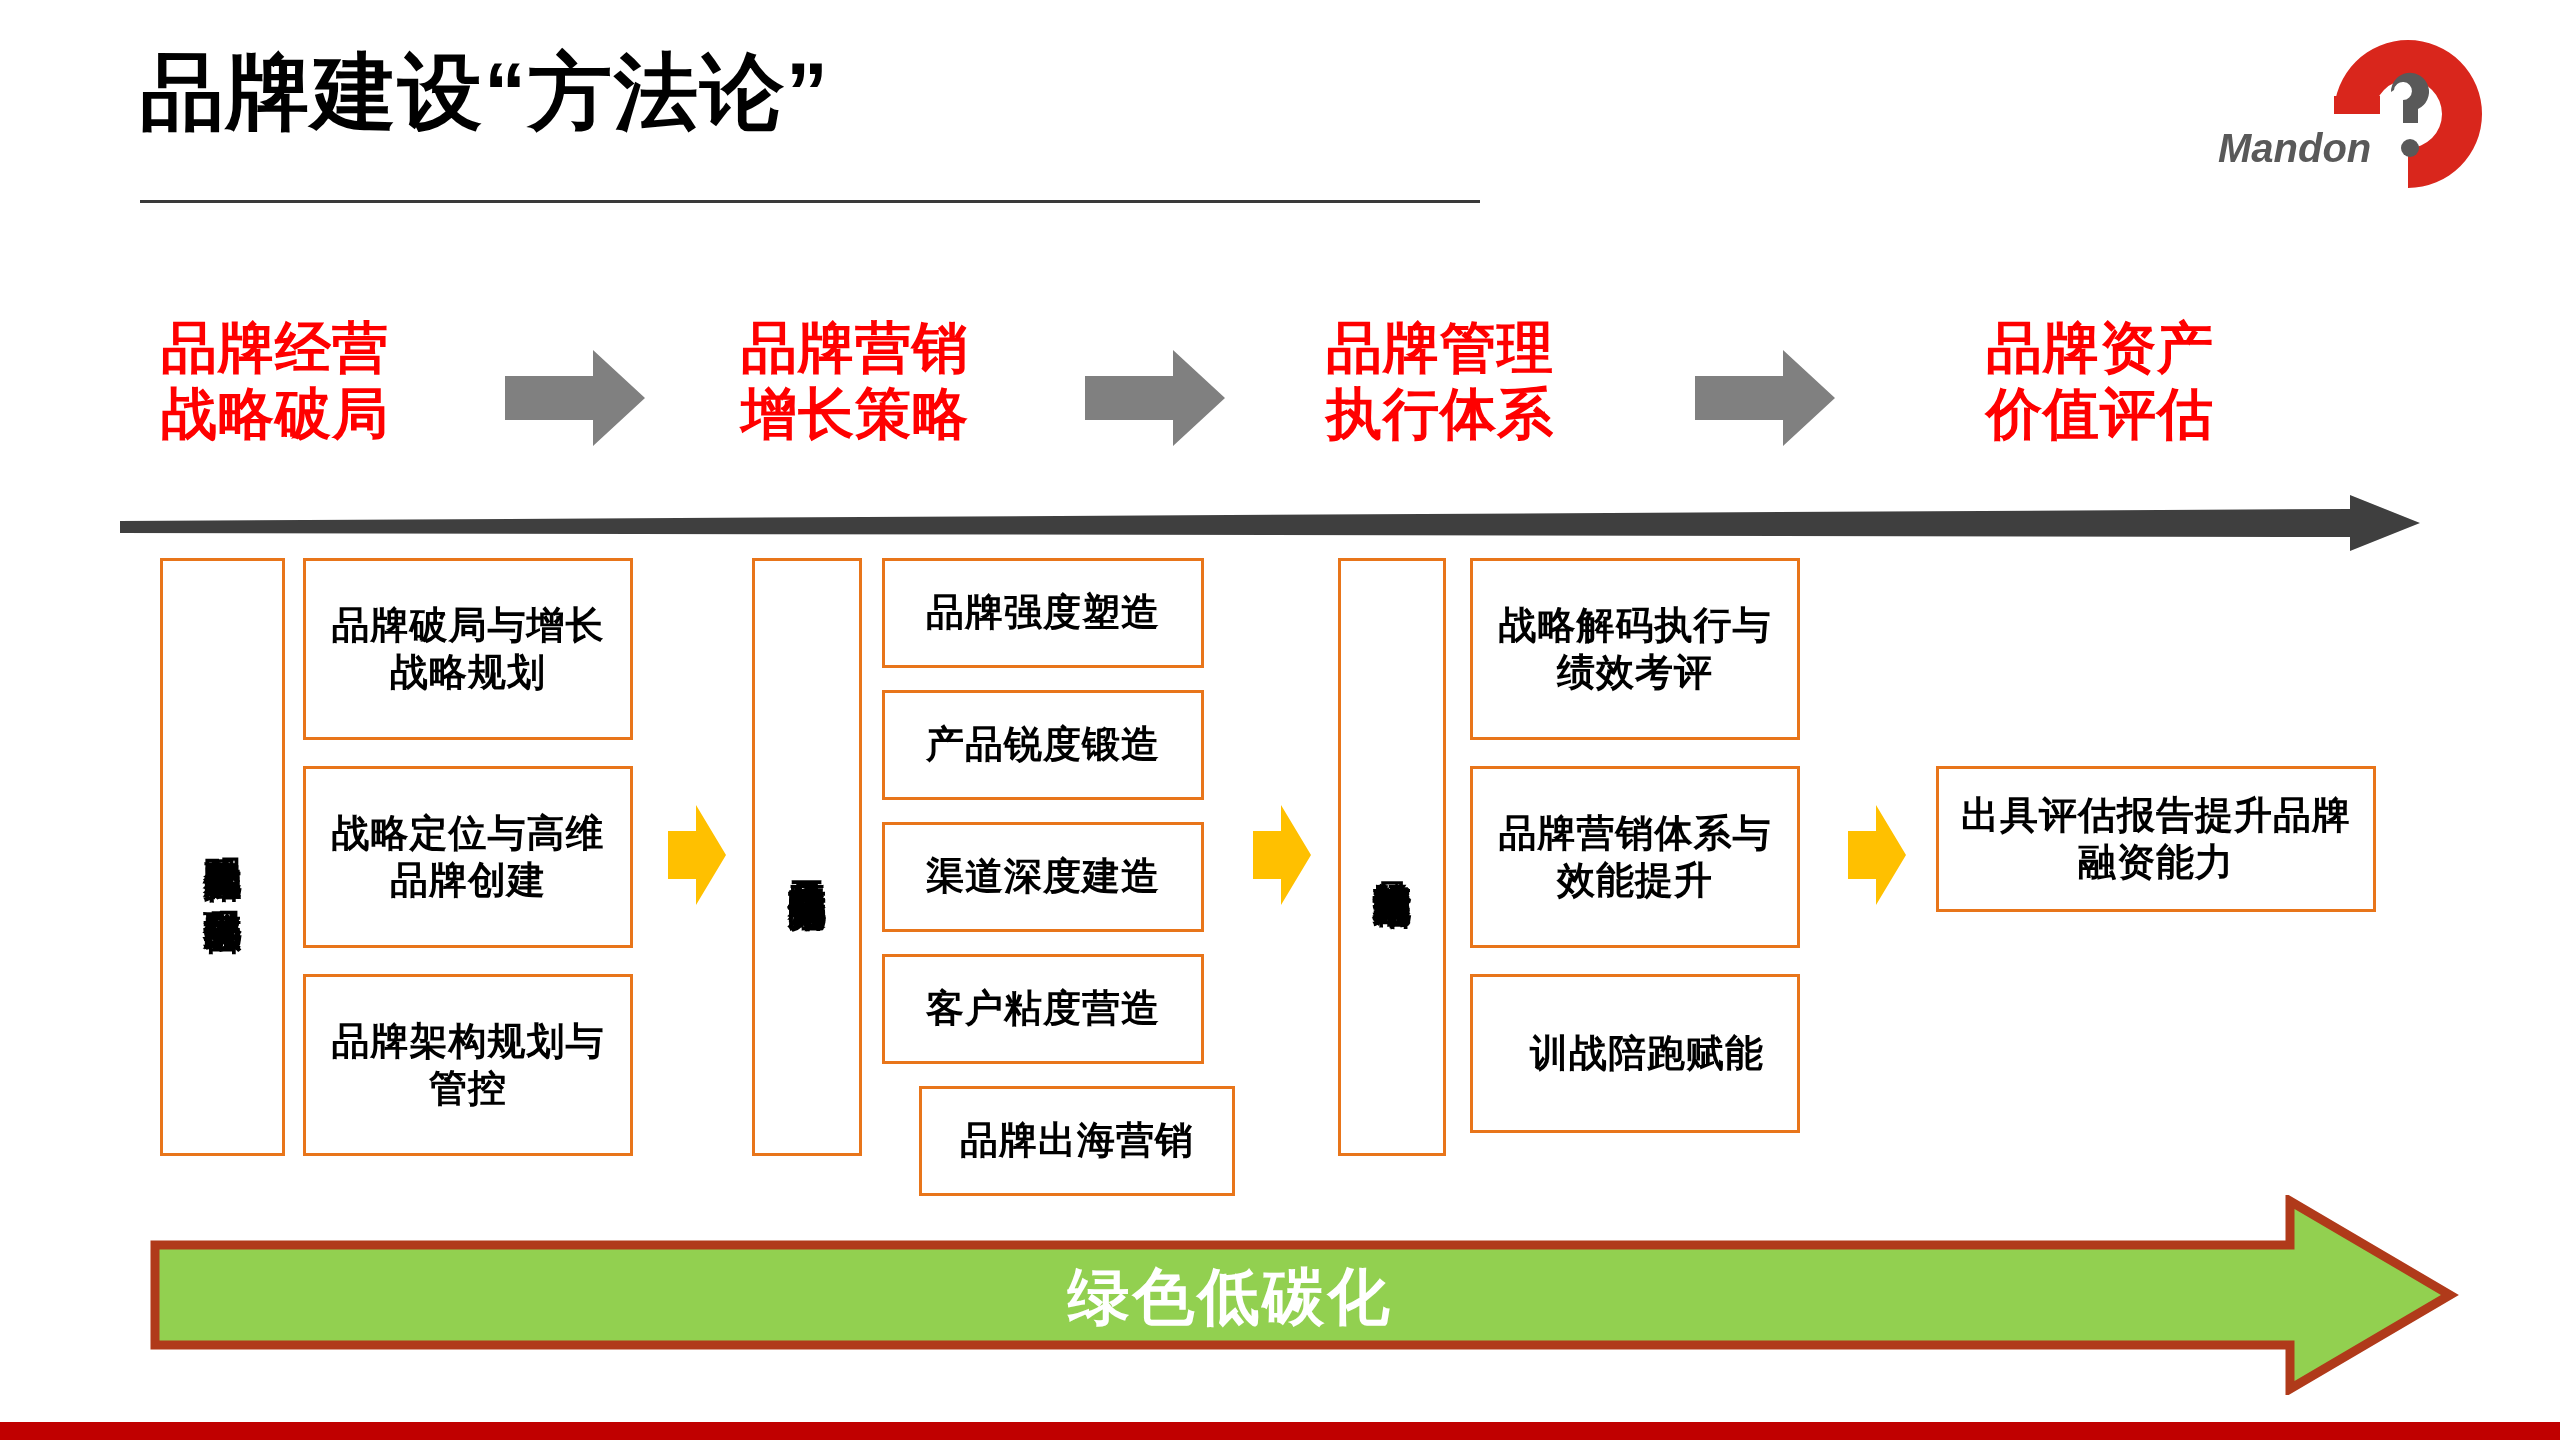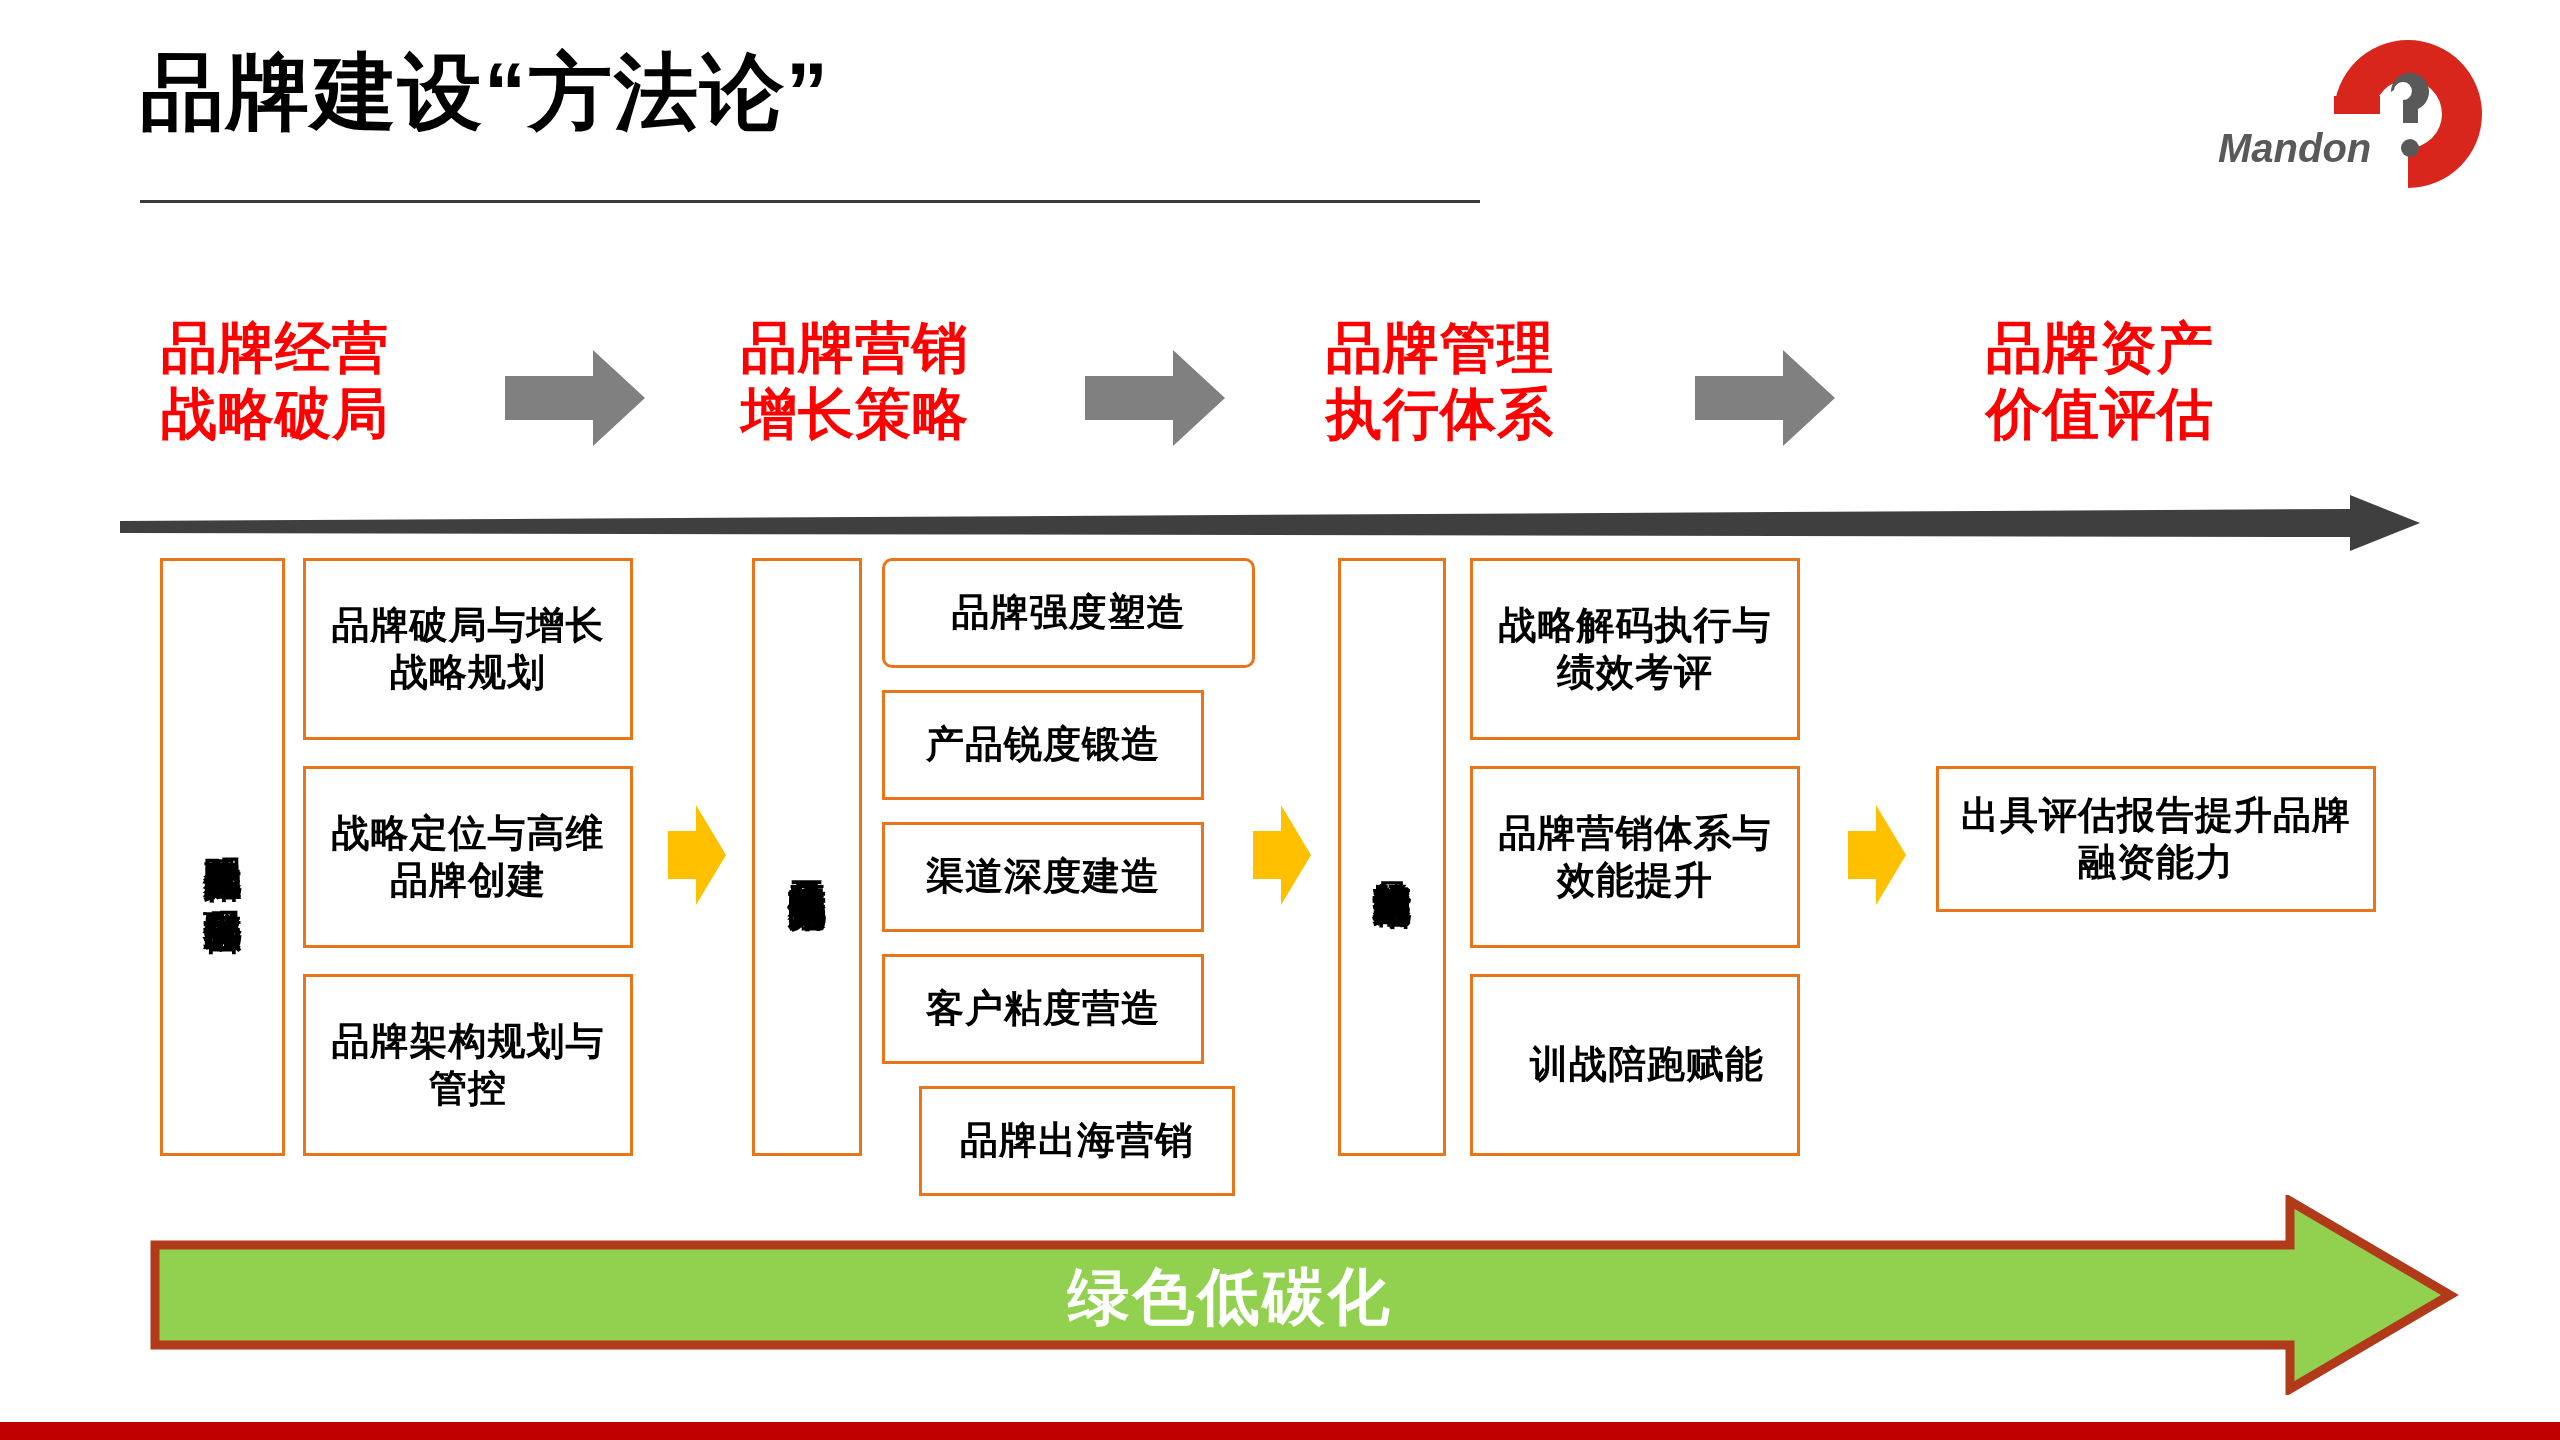--- a/index.html
+++ b/index.html
@@ -234,21 +234,21 @@
   </div>
 
   <svg class="yellow-arrow" style="left:668px; top:805px;" viewBox="0 0 58 100">
     <path d="M0 26 L28 26 L28 0 L58 50 L28 100 L28 74 L0 74 Z" fill="#FFC000"></path>
   </svg>
 
   <div class="vbox" style="left:752px; top:558px; width:110px; height:598px;">
     <span class="vbox-text">基于品牌战略和定位优化竞争策略</span>
   </div>
 
-  <div class="hbox" style="left:882px; top:558px; width:373px; height:110px;border-radius:10px;">
+  <div class="hbox" style="left:882px; top:558px; width:322px; height:110px;">
     <span>品牌强度塑造</span>
   </div>
   <div class="hbox" style="left:882px; top:822px; width:322px; height:110px;">
     <span>渠道深度建造</span>
   </div>
   <div class="hbox" style="left:882px; top:690px; width:322px; height:110px;">
     <span>产品锐度锻造</span>
   </div>
   <div class="hbox" style="left:882px; top:954px; width:322px; height:110px;font-family:Liberation Serif, serif;">
     <span>客户粘度营造</span>
@@ -264,21 +264,21 @@
   <div class="vbox" style="left:1338px; top:558px; width:108px; height:598px;">
     <span class="vbox-text">品牌经营计划落地输出结果</span>
   </div>
 
   <div class="hbox" style="left:1470px; top:558px; width:330px; height:182px;">
     <span>战略解码执行与绩效考评</span>
   </div>
   <div class="hbox" style="left:1470px; top:766px; width:330px; height:182px;">
     <span>品牌营销体系与效能提升</span>
   </div>
-  <div class="hbox" style="left:1470px; top:974px; width:330px; height:182px;padding-left:32px;">
+  <div class="hbox" style="left:1470px; top:974px; width:330px; height:159px;padding-left:32px;">
     <span>训战陪跑赋能</span>
   </div>
 
   <svg class="yellow-arrow" style="left:1848px; top:805px;" viewBox="0 0 58 100">
     <path d="M0 26 L28 26 L28 0 L58 50 L28 100 L28 74 L0 74 Z" fill="#FFC000"></path>
   </svg>
 
   <div class="hbox" style="left:1936px; top:766px; width:440px; height:146px;">
     <span>出具评估报告提升品牌融资能力</span>
   </div>

